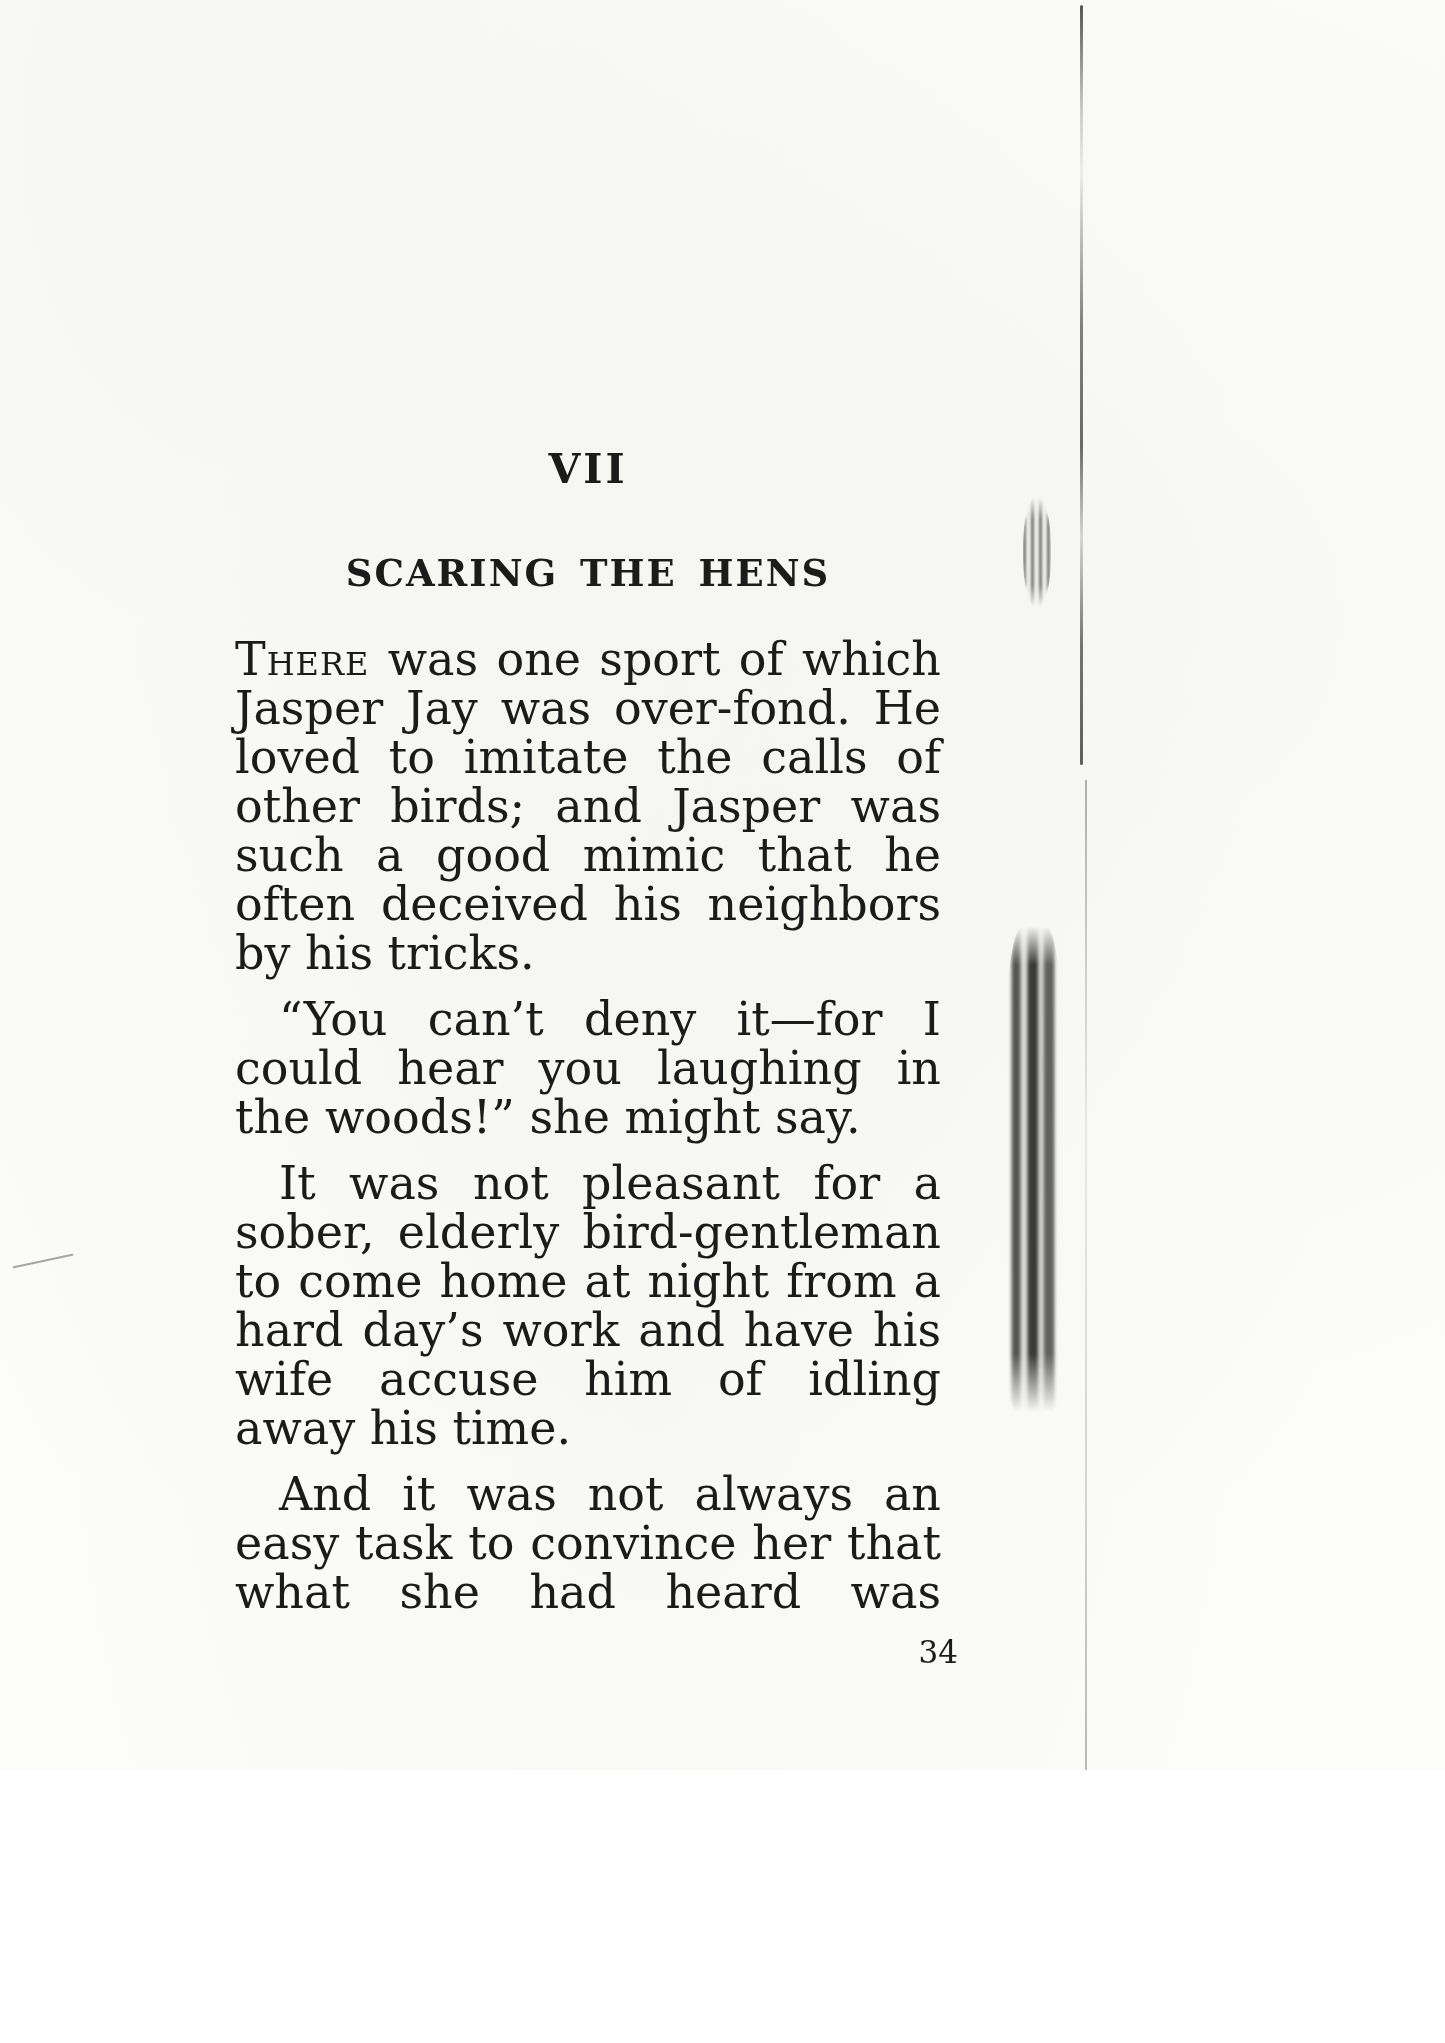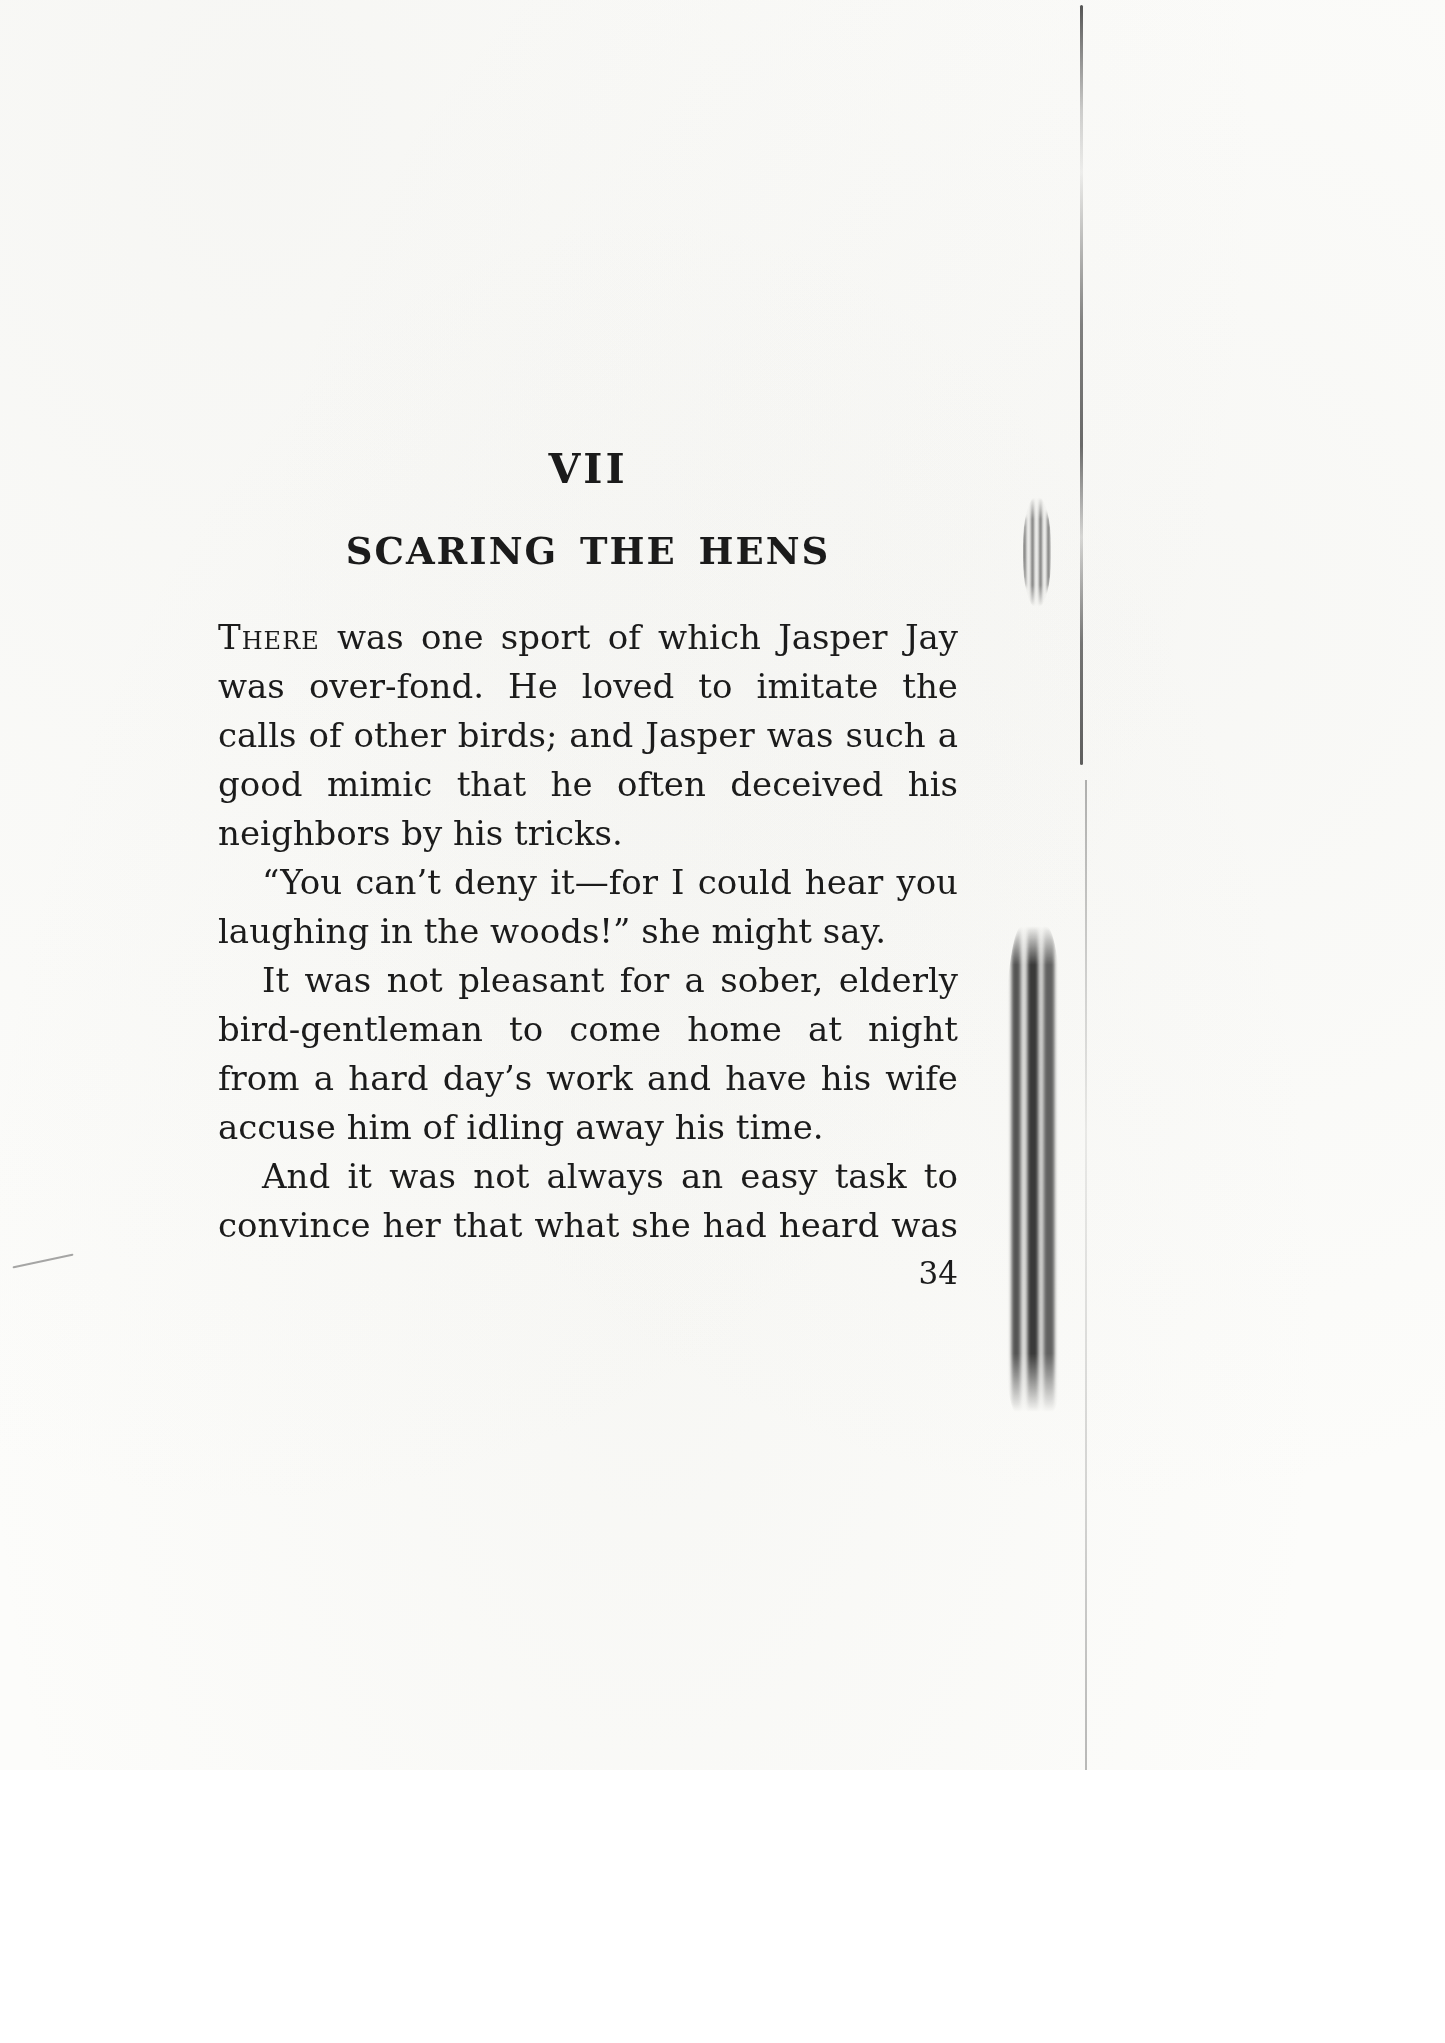--- a/index.html
+++ b/index.html
@@ -30,33 +30,33 @@
     width: 740px;
   }
   .chapter-number {
     margin-top: 445px;
     text-align: center;
     font-size: 41px;
     font-weight: bold;
     letter-spacing: 3px;
   }
   .chapter-title {
-    margin-top: 36px;
+    margin-top: 58px;
     text-align: center;
     font-size: 37px;
     font-weight: bold;
     letter-spacing: 2px;
     word-spacing: 7px;
   }
   .body-text {
     margin-top: 40px;
   }
   .body-text p {
-    margin: 0;
-    font-size: 34px;
+    margin: 17px;
+    font-size: 46px;
     line-height: 49px;
     text-align: justify;
   }
   .body-text p.indent { text-indent: 44px; }
   .body-text p.cont   { text-align-last: justify; }
   .lead-word {
     font-variant: small-caps;
     letter-spacing: 1px;
   }
   .page-number {

